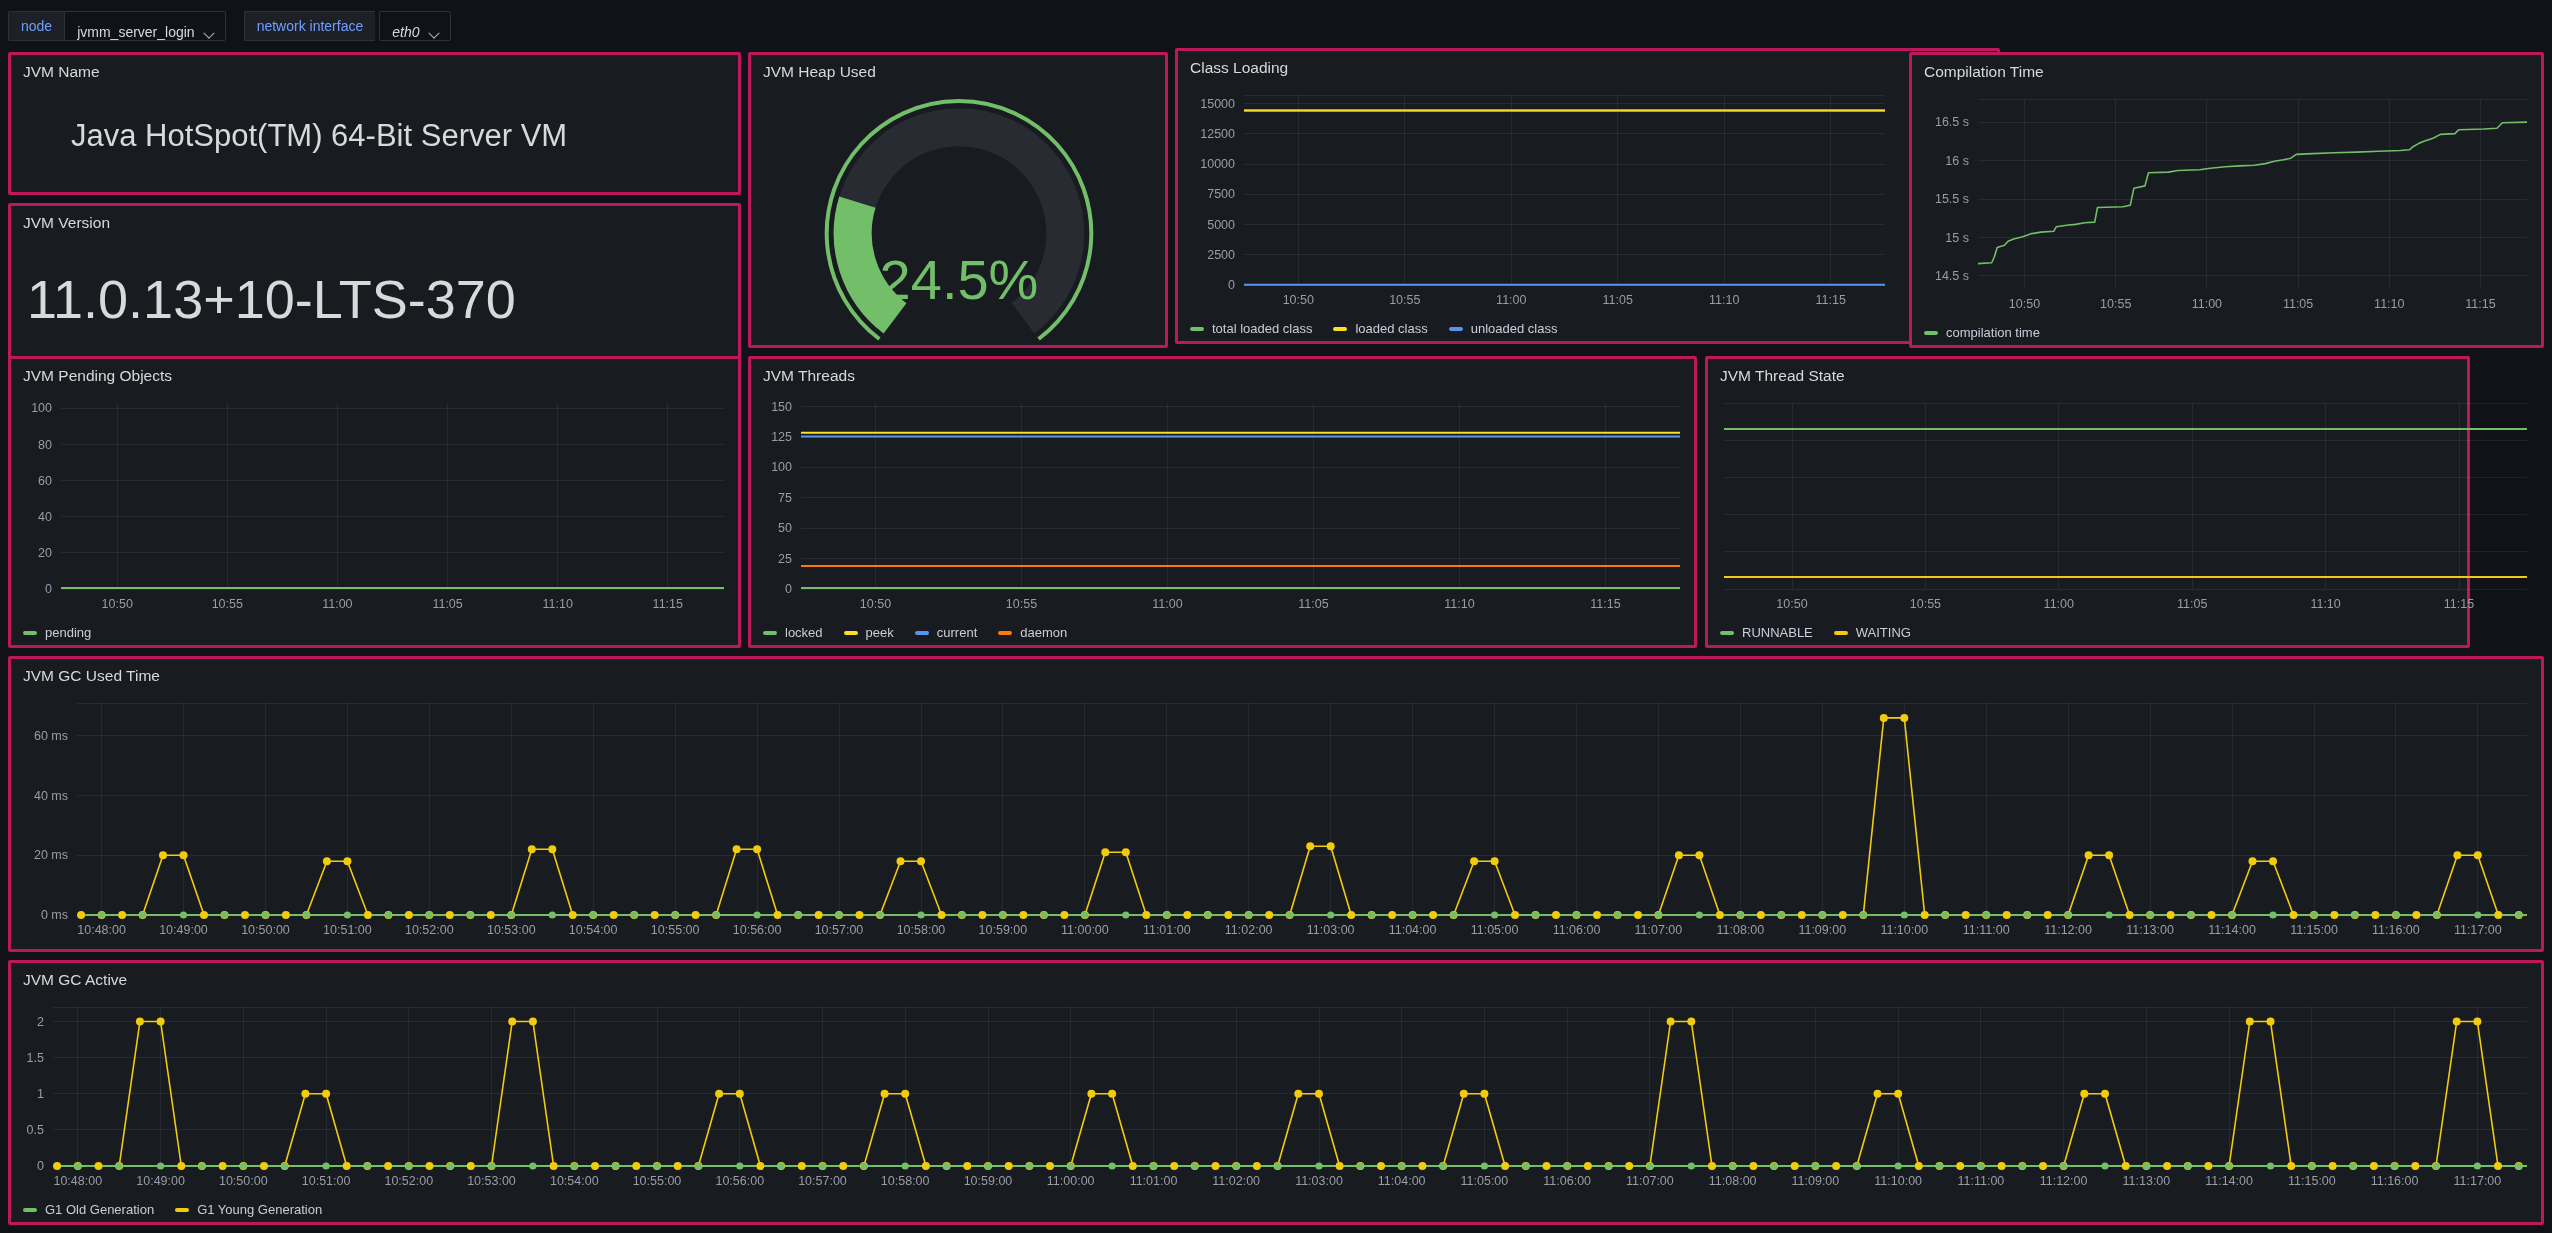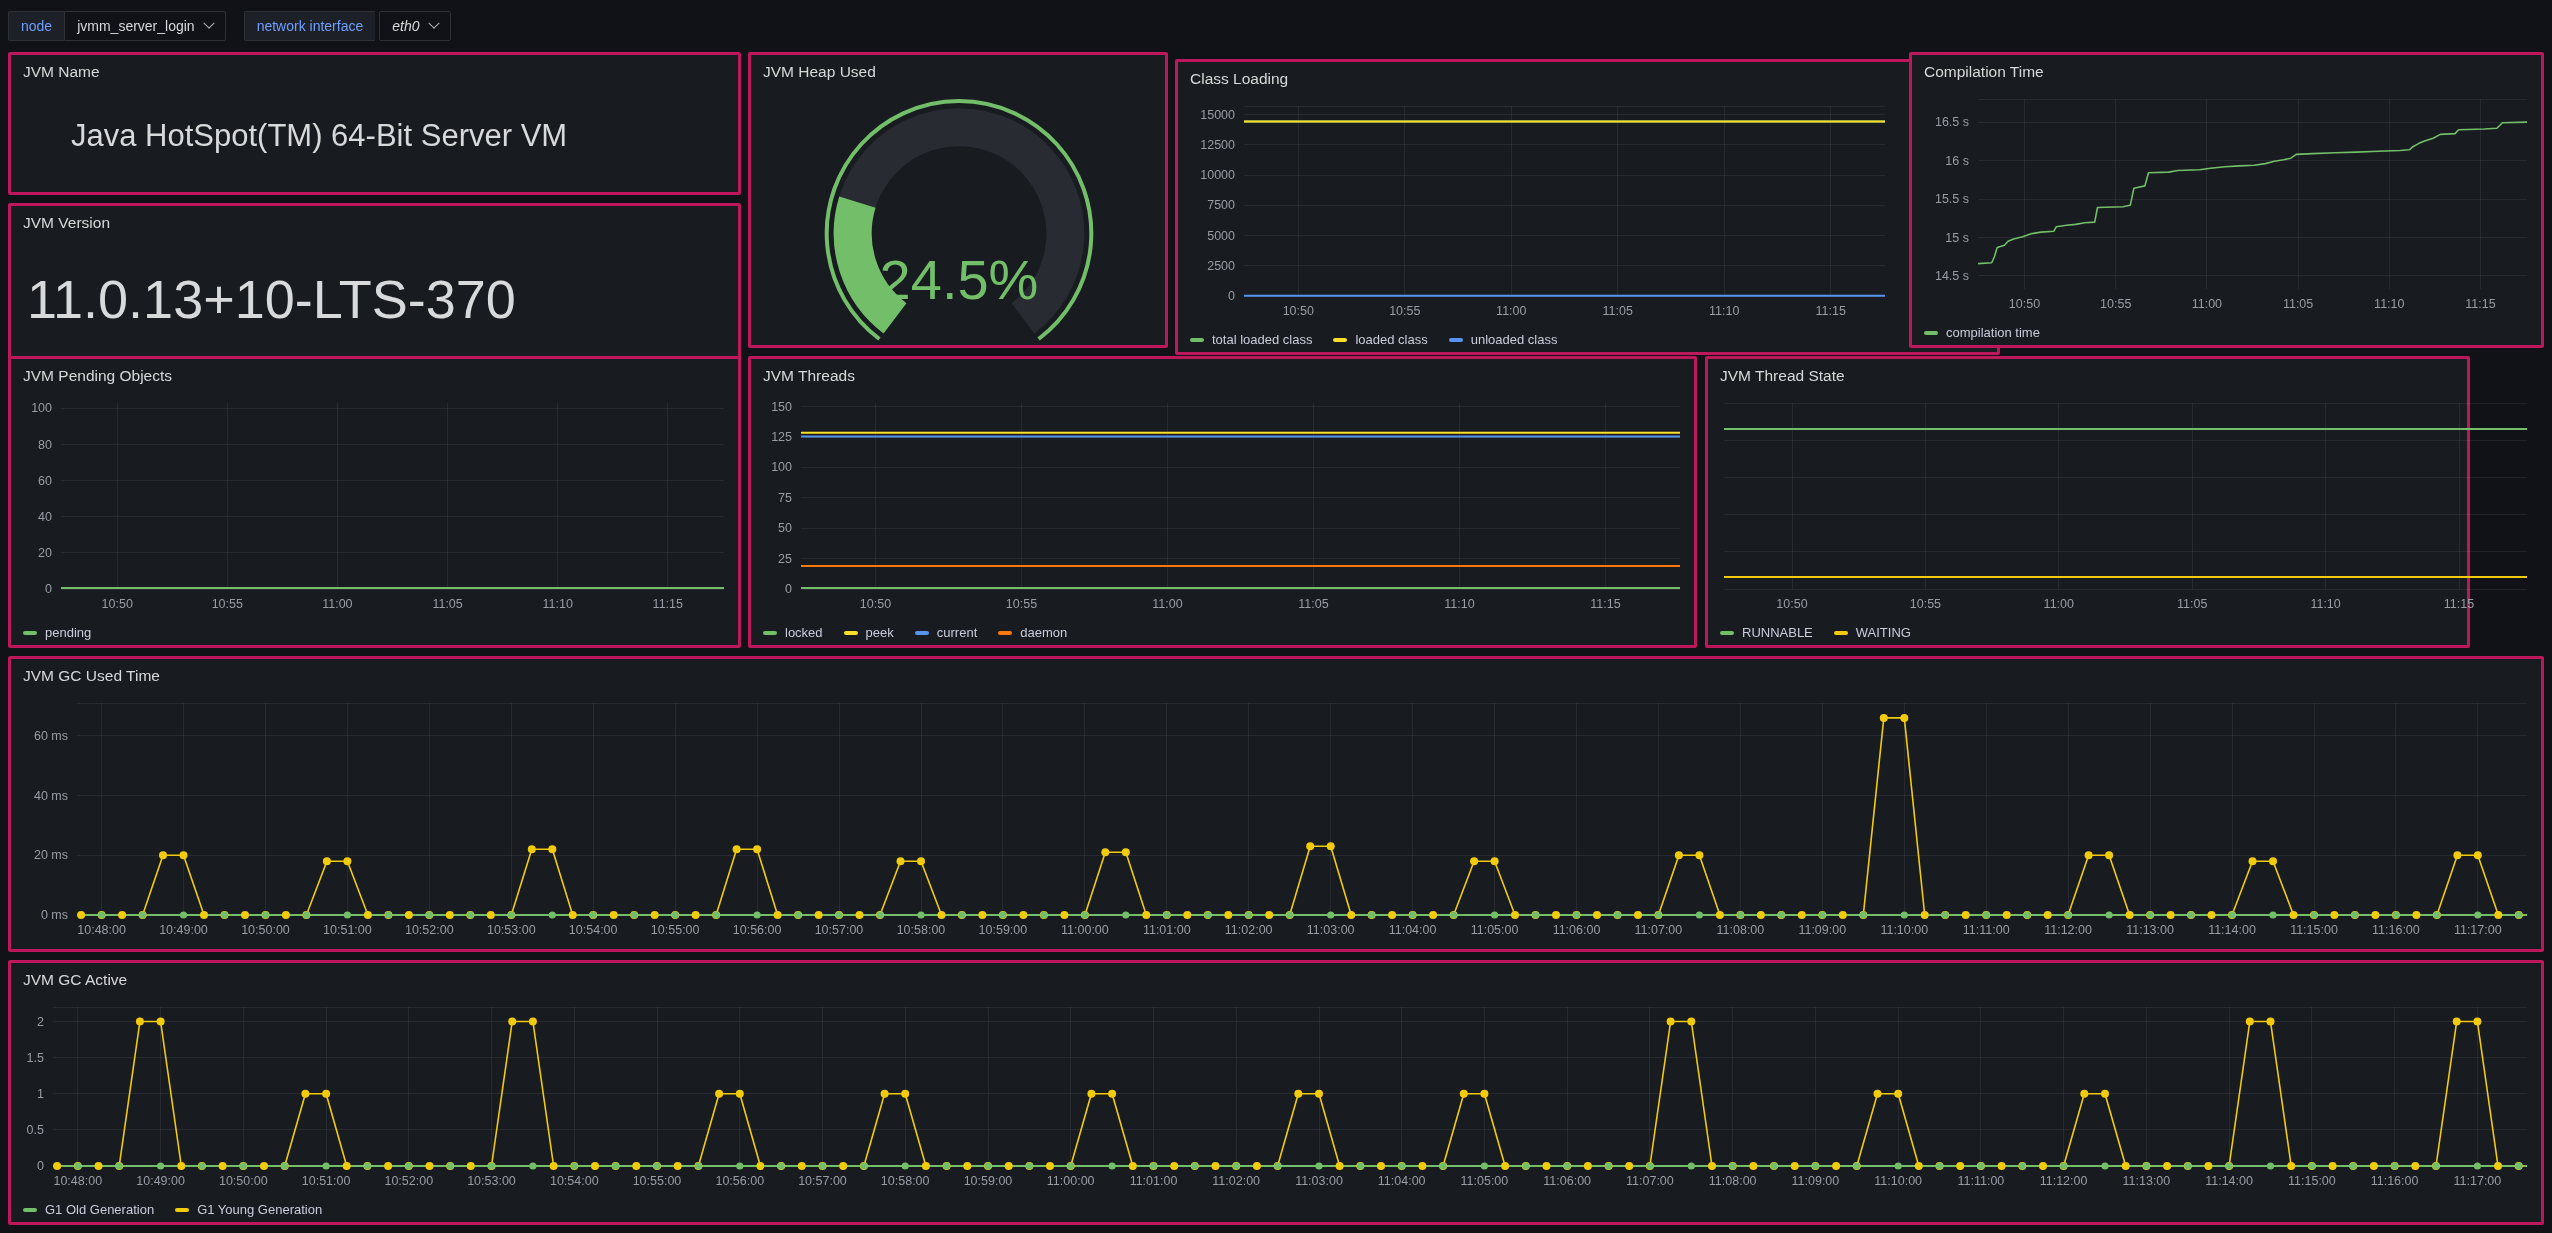--- a/index.html
+++ b/index.html
@@ -3,21 +3,21 @@
 <meta charset="utf-8">
 <style>
   * { margin:0; padding:0; box-sizing:border-box; }
   html,body { width:2552px; height:1233px; background:#111217; font-family:"Liberation Sans",sans-serif; overflow:hidden; }
   body { position:relative; }
 
   
   .topbar { position:absolute; left:8px; top:10px; height:32px; display:flex; gap:18px; align-items:center; }
   .var-group { display:flex; align-items:stretch; height:30px; }
   .var-label { display:flex; align-items:center; padding:0 12px; background:#1d2027; border:1px solid #2c3235; border-right:none; border-radius:2px 0 0 2px; color:#6e9fff; font-size:14px; font-weight:500; }
-  .var-value { display:flex; align-items:center; gap:10px; padding:0 12px; background:#111217; border:1px solid #2c3235; border-radius:0 2px 2px 0; color:#d8d9da; font-size:14px; font-weight:500; cursor:pointer; }
+  .var-value { display:flex; align-items:flex-end; gap:10px; padding:0 12px; background:#111217; border:1px solid #2c3235; border-radius:0 2px 2px 0; color:#d8d9da; font-size:14px; font-weight:500; cursor:pointer; }
   .chev { width:8px; height:8px; border-right:1.6px solid #aeb0b5; border-bottom:1.6px solid #aeb0b5; transform:rotate(45deg) translate(-2px,-2px); display:inline-block; }
 
   
   .panel { position:absolute; background:#181b1f; border:3px solid #be185d; border-radius:2px; }
   .panel-title { position:absolute; top:0; left:0; right:0; height:34px; line-height:34px; padding-left:12px; font-size:15.5px; font-weight:500; color:#d8d9da; white-space:nowrap; cursor:pointer; }
   .chart-body { position:absolute; left:2px; right:4px; }
   .legend { position:absolute; left:12px; bottom:5px; display:flex; gap:21px; align-items:flex-start; font-size:13px; color:#ccccdc; white-space:nowrap; }
   .legend-item { display:inline-flex; align-items:center; cursor:pointer; }
   .legend-item .pill { width:14px; height:4px; border-radius:2px; display:inline-block; margin-right:8px; }
 
@@ -67,21 +67,21 @@
   <div class="chart-body" style="top:36px;bottom:6px">
       <svg width="412" height="252">
         <path d="M 126.4 248.0 A 132.3 132.3 0 1 1 285.6 248.0" fill="none" stroke="#73bf69" stroke-width="4"></path>
         <path d="M 142.0 227.3 A 106.3 106.3 0 1 1 270.0 227.3" fill="none" stroke="#282b31" stroke-width="38"></path>
         <path d="M 142.0 227.3 A 106.3 106.3 0 0 1 104.4 111.2" fill="none" stroke="#73bf69" stroke-width="38"></path>
         <text class="gauge-value" x="206" y="208" text-anchor="middle">24.5%</text>
       </svg>
     </div>
 </section>
 
-<section class="panel" style="left:1175px;top:59px;width:825px;height:296px">
+<section class="panel" style="left:1175px;top:48px;width:825px;height:296px">
   <h2 class="panel-title">Class Loading</h2>
   <div class="chart-body" style="top:34px;bottom:30px">
       <svg width="719" height="230">
         <line class="grid" x1="64" y1="200.0" x2="705" y2="200.0"></line>
         <line class="grid" x1="64" y1="169.7" x2="705" y2="169.7"></line>
         <line class="grid" x1="64" y1="139.5" x2="705" y2="139.5"></line>
         <line class="grid" x1="64" y1="109.2" x2="705" y2="109.2"></line>
         <line class="grid" x1="64" y1="79.0" x2="705" y2="79.0"></line>
         <line class="grid" x1="64" y1="48.7" x2="705" y2="48.7"></line>
         <line class="grid" x1="64" y1="18.5" x2="705" y2="18.5"></line>

